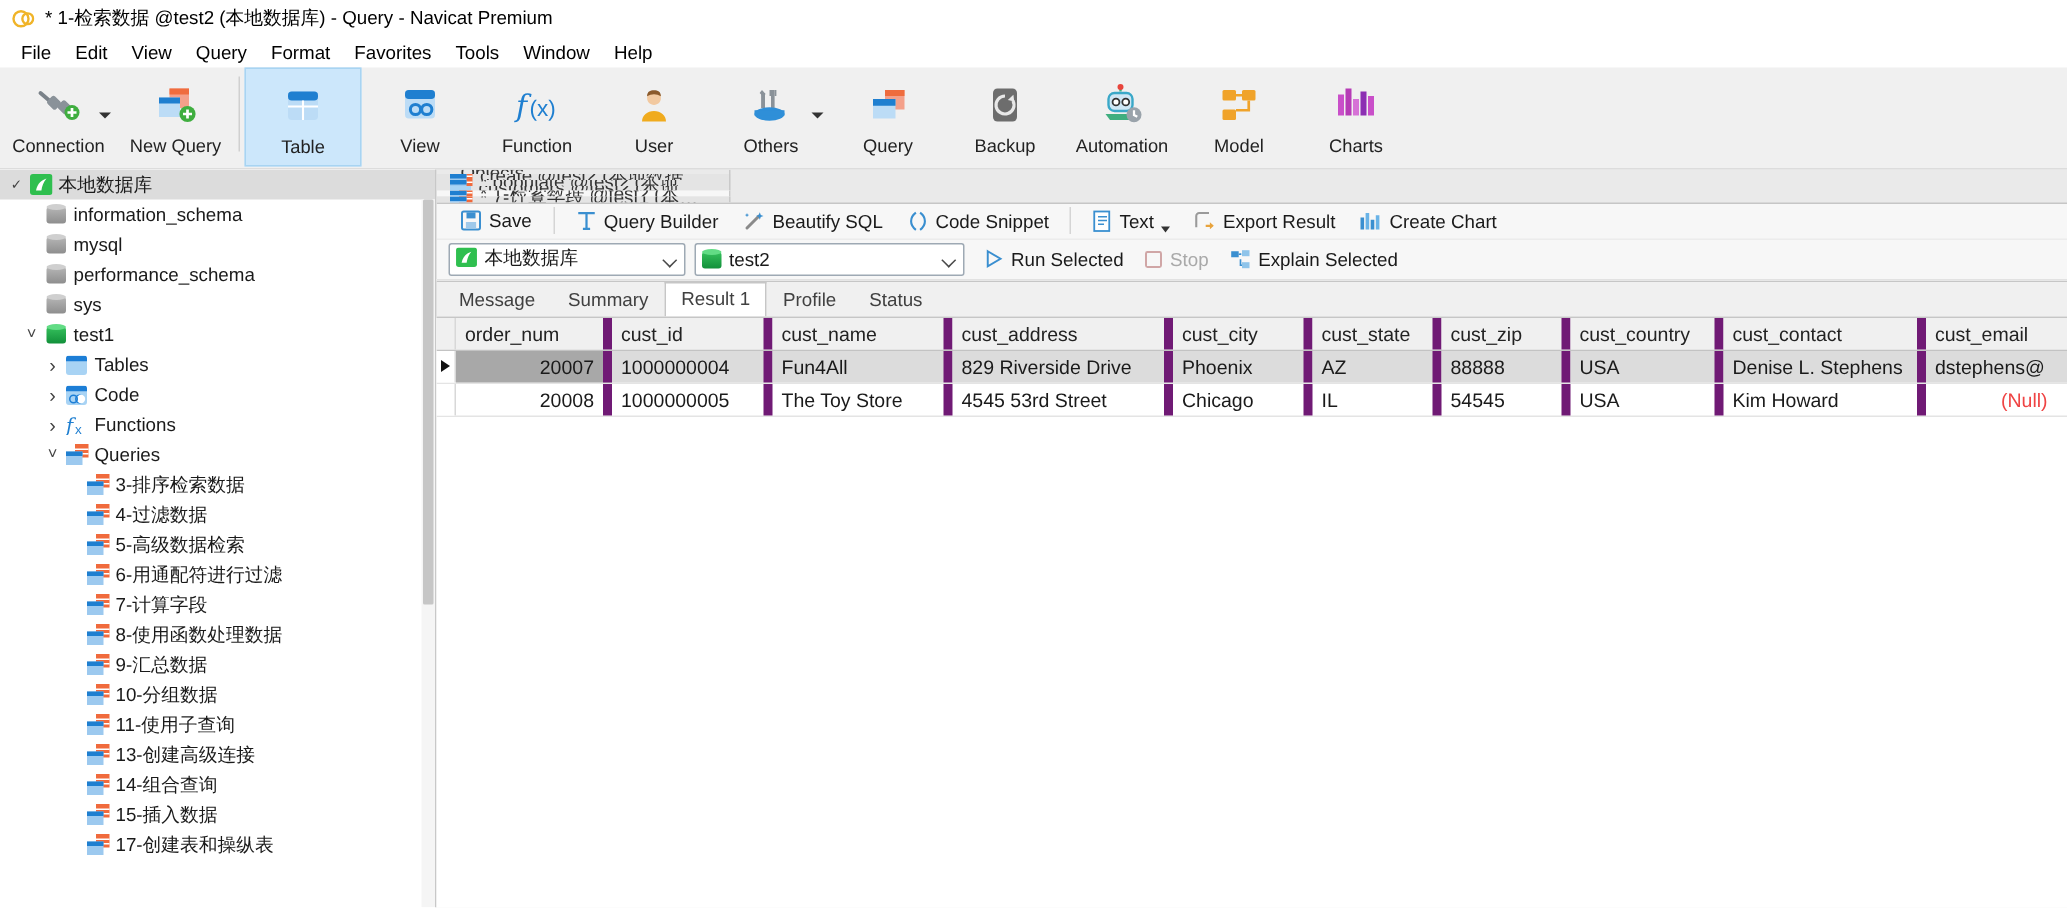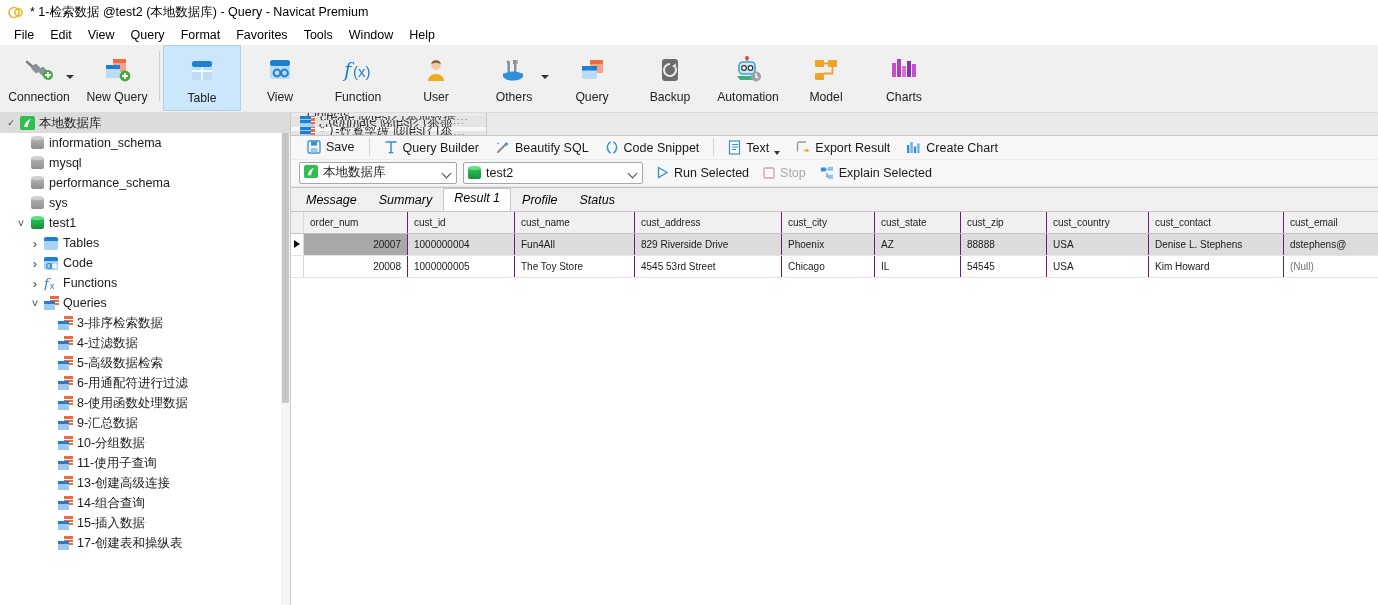--- a/index.html
+++ b/index.html
@@ -158,48 +158,48 @@
   .ed-scroll{
     position:absolute;right:0;top:0;bottom:0;width:16px;background:#f7f7f7;
   }
 
   
   .restabs{
     height:24px;background:#f0f0f0;display:flex;align-items:flex-end;
     border-top:1px solid #c6c6c6;padding-left:4px;
   }
   .rtab{
-    padding:2px 10px 3px 10px;font-size:12.5px;color:#000000;border:1px solid transparent;
-    border-bottom:none;cursor:default;height:21px;display:flex;font-style:italic;
+    padding:2px 10px 3px 10px;font-size:12.5px;color:#404040;border:1px solid transparent;
+    border-bottom:none;cursor:default;height:21px;display:flex;align-items:center;
   }
   .rtab.active{background:#ffffff;border-color:#c6c6c6;height:23px;}
 
   
   .grid{
     background:#fff;height:100%;overflow:hidden;position:relative;
     border-top:1px solid #c6c6c6;
   }
   .grow{display:flex;height:22px;align-items:stretch;}
   .ghead{background:#f0f0f0;border-bottom:1px solid #c3c3c3;}
   .gcell{
-    border-right:1px solid #701a75;padding:0 6px;display:flex;align-items:center;
-    font-size:10px;white-space:nowrap;overflow:hidden;flex:0 0 auto;
+    border-right:6px solid #701a75;padding:0 6px;display:flex;align-items:center;
+    font-size:13px;white-space:nowrap;overflow:hidden;flex:0 0 auto;
   }
   .ghead .gcell{color:#222;background:#f0f0f0;}
   .gbody .grow{border-bottom:1px solid #e4e4e4;}
   .grow.selrow .gcell{background:#dcdcdc;}
   .gcell.num{justify-content:flex-end;}
   .gcell.selcell{background:#a8a8a8 !important;}
   .gind{
     flex:0 0 13px;border-right:1px solid #d8d8d8;background:#fff;
     display:flex;align-items:center;justify-content:center;
   }
   .ghead .gind{background:#f0f0f0;}
   .arrowr{width:0;height:0;border-top:4.5px solid transparent;border-bottom:4.5px solid transparent;border-left:6px solid #111;}
-  .null{color:#737373;}
+  .null{color:#ef4444;margin-left:44px;}
 </style>
 </head>
 <body>
 
 <div class="titlebar">
   <span class="nav-logo">
     <svg width="15" height="15" viewBox="0 0 15 15">
         <circle cx="6" cy="7.5" r="5" fill="none" stroke="#f0b429" stroke-width="1.6"></circle>
         <circle cx="10.5" cy="7.5" r="3.6" fill="none" stroke="#f0b429" stroke-width="1.6"></circle>
       </svg>
@@ -516,20 +516,31 @@
         <div class="sb-row">
           <span style="flex: 0 0 42px;"></span>
           <span class="chev"></span>
           <span class="sb-ico">
             <span class="qico">
               <span class="o"></span>
               <span class="b"></span>
             </span>
           </span>
           <span class="sb-txt">6-用通配符进行过滤</span>
+        </div>
+        <div class="sb-row">
+          <span style="flex: 0 0 42px;"></span>
+          <span class="chev"></span>
+          <span class="sb-ico">
+            <span class="qico">
+              <span class="o"></span>
+              <span class="b"></span>
+            </span>
+          </span>
+          <span class="sb-txt">7-计算字段</span>
         </div>
         <div class="sb-row">
           <span style="flex: 0 0 42px;"></span>
           <span class="chev"></span>
           <span class="sb-ico">
             <span class="qico">
               <span class="o"></span>
               <span class="b"></span>
             </span>
           </span>

